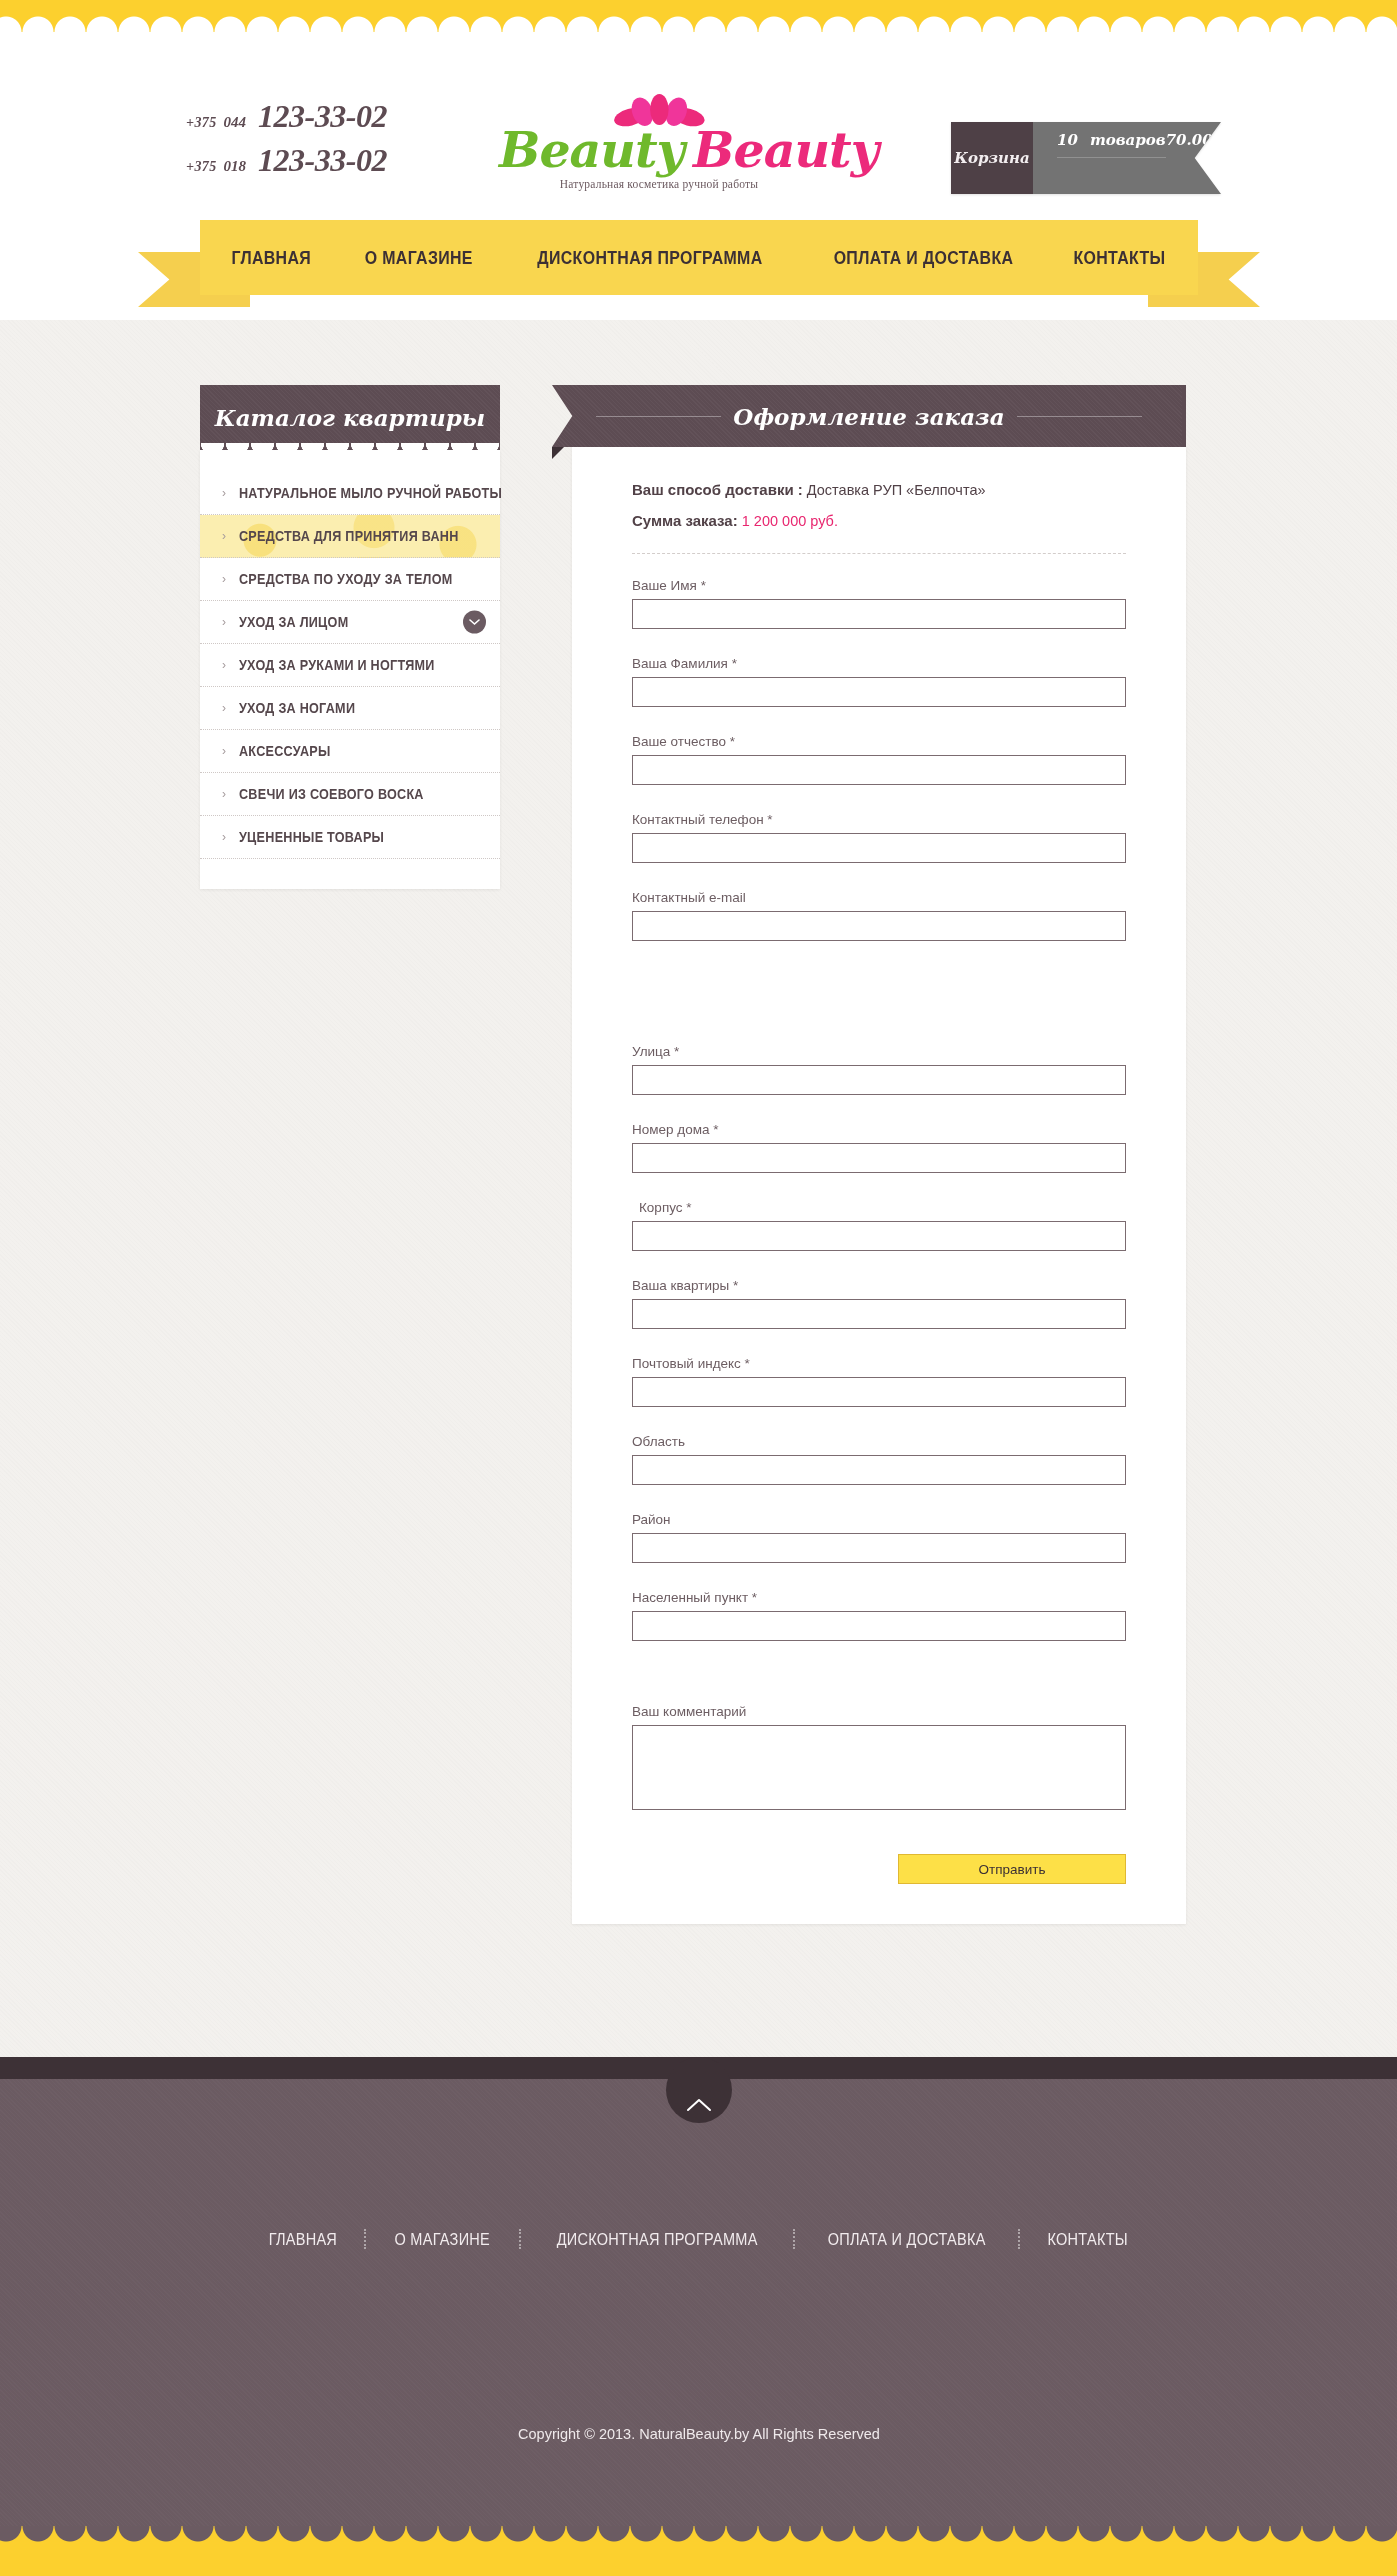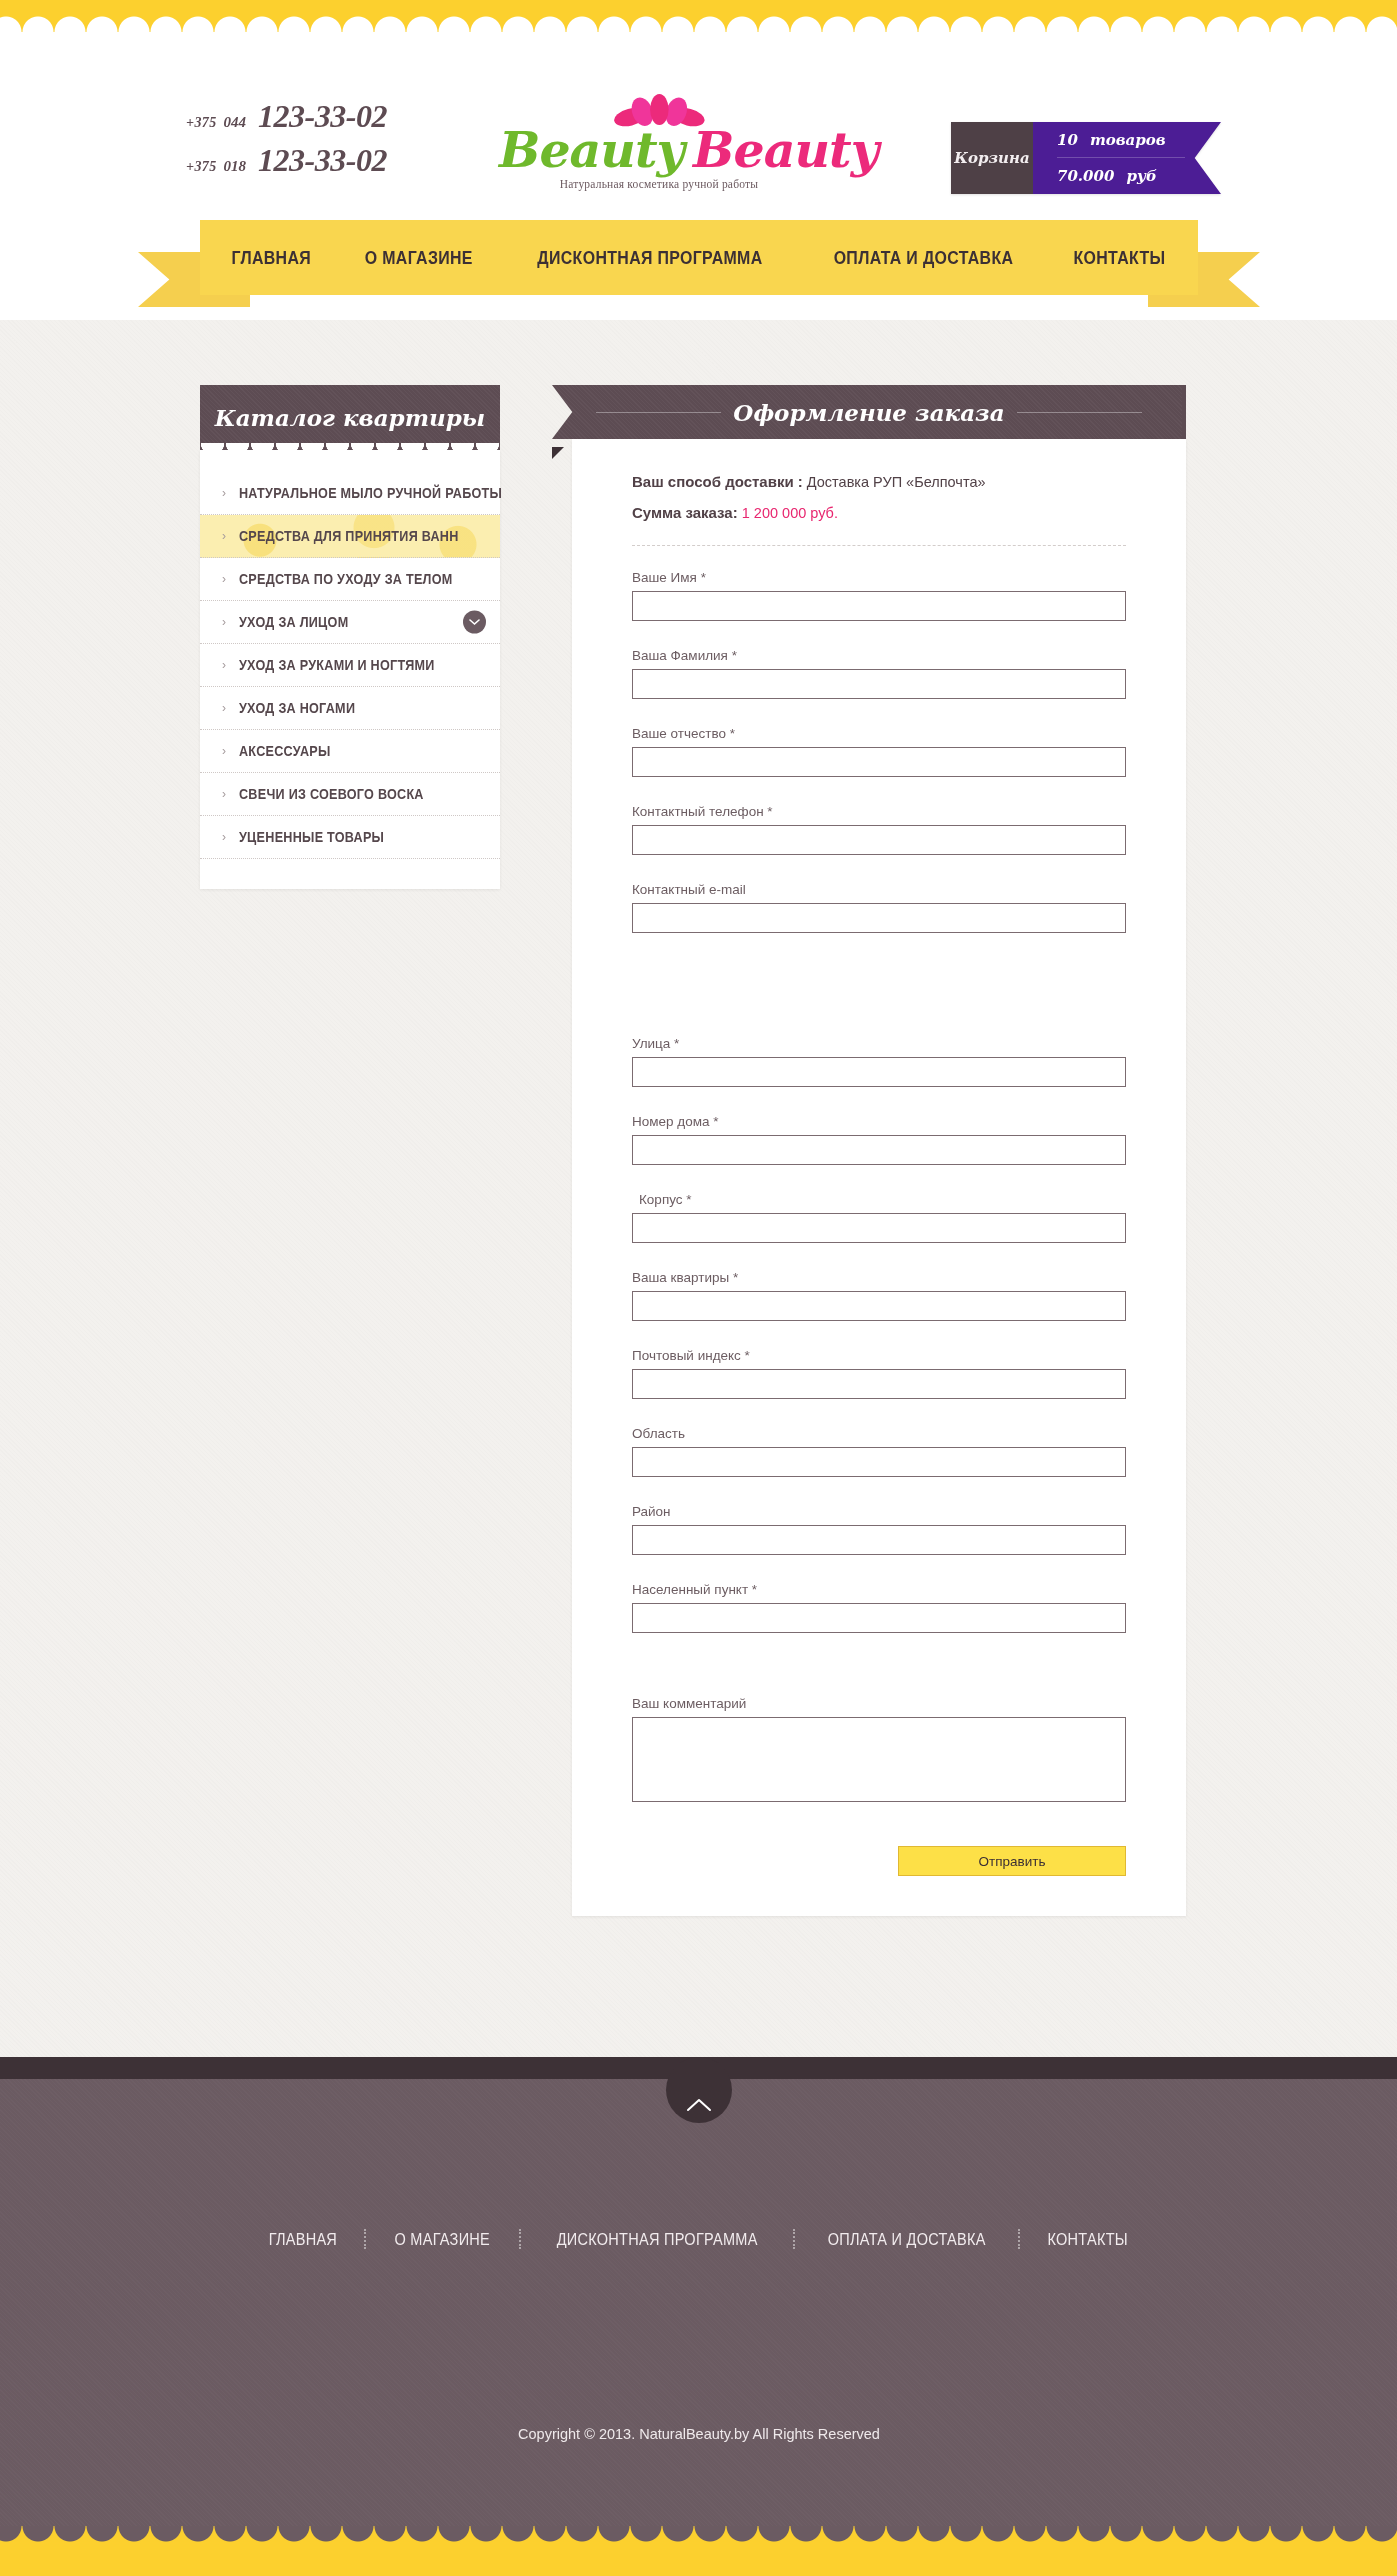--- a/index.html
+++ b/index.html
@@ -112,26 +112,25 @@
     align-items: center;
     justify-content: center;
     color: #f3eef0;
     font-family: "DejaVu Serif", serif;
     font-style: italic;
     font-weight: bold;
     font-size: 15px;
   }
   .cart-right {
     width: 188px;
-    background: #4c1d95;
+    background: #737373;
     color: #ffffff;
     padding: 0 0 0 24px;
     clip-path: polygon(0 0, 100% 0, 86% 50%, 100% 100%, 0 100%);
     display: flex;
-    flex-direction: column;
   }
   .cart-line {
     font-family: "DejaVu Serif", serif;
     font-style: italic;
     font-weight: bold;
     font-size: 15px;
     height: 36px;
     display: flex;
     align-items: center;
   }
@@ -276,21 +275,21 @@
   }
 
   
   .main-panel {
     position: absolute;
     left: 552px; top: 65px;
     width: 634px;
   }
   .panel-head {
     position: relative;
-    height: 54px;
+    height: 62px;
     background: #5d4c53;
     background-image: repeating-linear-gradient(45deg, rgba(255,255,255,0.035) 0 1px, transparent 1px 3px);
     clip-path: polygon(0 0, 100% 0, 100% 100%, 0 100%, 3.2% 50%);
     display: flex;
     align-items: center;
     justify-content: center;
   }
   .panel-head-inner {
     display: flex;
     align-items: center;

